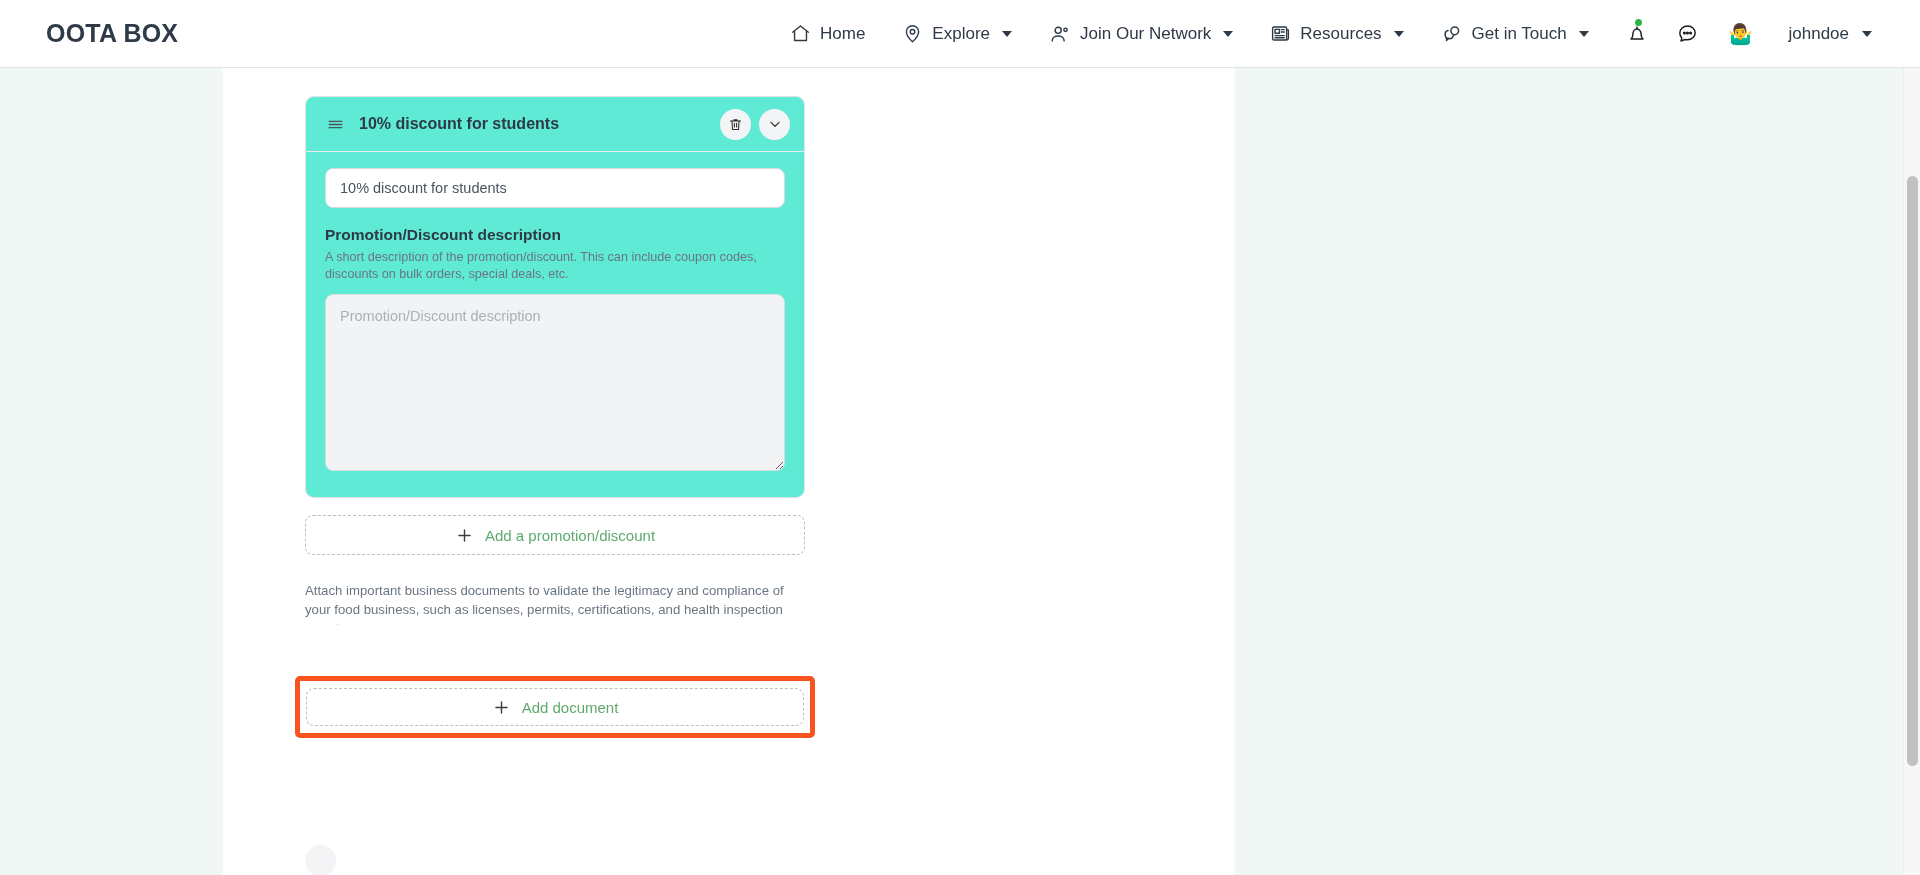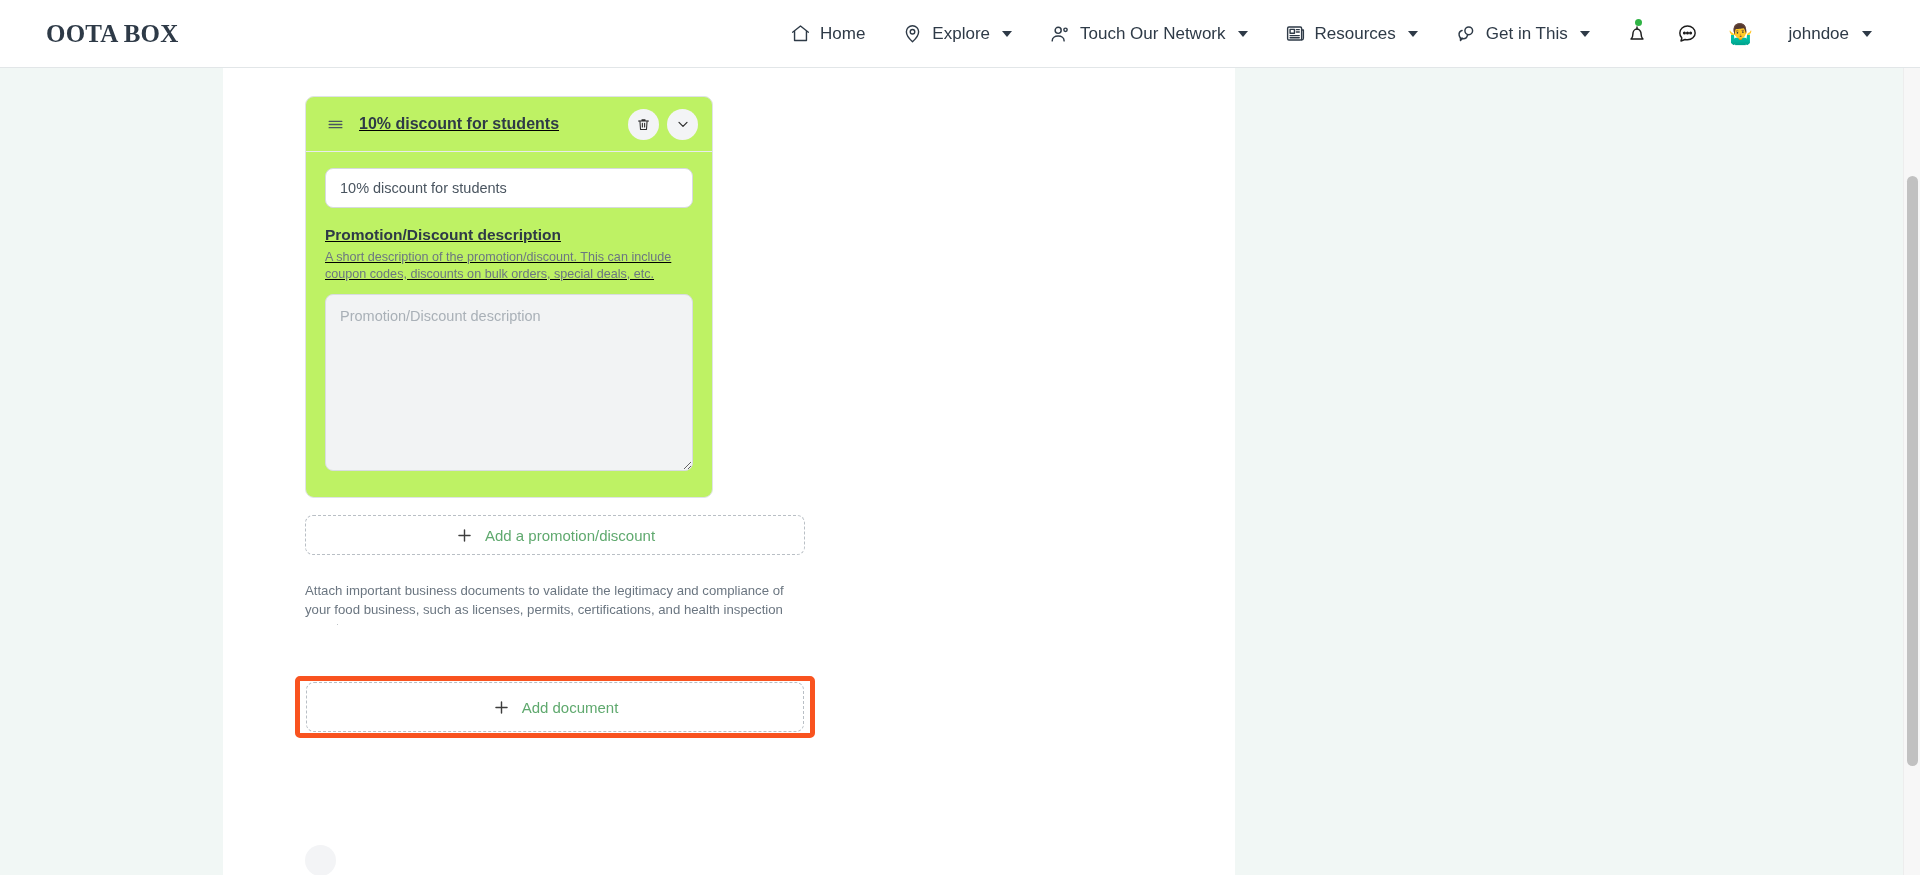--- a/index.html
+++ b/index.html
@@ -21,21 +21,20 @@
     display: flex; align-items: center;
     z-index: 40;
   }
   .brand {
     margin-left: 46px;
     font-size: 25px;
     font-weight: 700;
     letter-spacing: .2px;
     color: #2e3a47;
     white-space: nowrap;
-    font-family: Liberation Serif, serif;
   }
   .nav-center {
     position: absolute;
     left: 790px;
     display: flex; align-items: center;
     gap: 37px;
   }
   .nav-item {
     display: flex; align-items: center; gap: 9px;
     font-size: 17px; color: #2e3a47;
@@ -84,25 +83,24 @@
   }
   .clipped-top {
     position: absolute; top: -6px; left: 0; width: 1012px;
     text-align: center; font-size: 14px; color: #9aa3ad;
     overflow: hidden; height: 14px;
   }
 
   
   .promo-card {
     position: absolute; top: 28px; left: 82px;
-    width: 408px;
-    background: #bef264;
+    width: 500px;
+    background: #5eead4;
     border: 1px solid #dfe3e6;
     border-radius: 9px;
-    text-decoration: underline;
   }
   .promo-head {
     height: 55px;
     display: flex; align-items: center;
     padding: 0 14px 0 20px;
     border-bottom: 1px solid #e8ebed;
   }
   .drag-handle { display: flex; align-items: center; cursor: grab; margin-right: 14px; }
   .promo-title {
     font-size: 16px; font-weight: 700; color: #2e3a47;
@@ -166,21 +164,21 @@
 
   
   .highlight-box {
     position: absolute; top: 608px; left: 72px;
     width: 520px; height: 62px;
     border: 5px solid #f9531f;
     border-radius: 5px;
     background: #ffffff;
     display: flex; align-items: center; justify-content: center;
   }
-  .highlight-box .add-dashed { width: 498px; height: 50px; }
+  .highlight-box .add-dashed { width: 498px; height: 38px; }
 
   
   .bottom-stub {
     position: absolute; top: 777px; left: 82px;
     width: 31px; height: 31px; border-radius: 50%;
     background: #f3f4f6;
     display: flex; align-items: center; justify-content: center;
   }
 
   
@@ -229,21 +227,21 @@
     </div>
 
     <div class="nav-item">
       <span class="ico">
         <svg width="22" height="22" viewBox="0 0 24 24" fill="none" stroke="#2e3a47" stroke-width="1.6" stroke-linecap="round" stroke-linejoin="round">
           <circle cx="10" cy="8" r="3.3"></circle>
             <path d="M3.5 19.5c0-3.4 2.9-5.4 6.5-5.4s6.5 2 6.5 5.4"></path>
           <circle cx="18" cy="7.4" r="1.8"></circle>
         </svg>
       </span>
-      <span>Touch Our Network</span>
+      <span>Join Our Network</span>
       <span class="caret"></span>
     </div>
 
     <div class="nav-item">
       <span class="ico">
         <svg width="21" height="21" viewBox="0 0 24 24" fill="none" stroke="#2e3a47" stroke-width="1.6" stroke-linecap="round" stroke-linejoin="round">
           <rect x="3" y="4.5" width="16" height="15" rx="1.5"></rect>
           <path d="M19 8h2v9.5a2 2 0 0 1-2 2"></path>
           <rect x="5.8" y="7.3" width="5" height="4.4"></rect>
           <path d="M13 7.6h3.3M13 10.2h3.3M5.8 14.4h10.5M5.8 16.8h10.5"></path>
@@ -254,21 +252,21 @@
     </div>
 
     <div class="nav-item">
       <span class="ico">
         <svg width="22" height="22" viewBox="0 0 24 24" fill="none" stroke="#2e3a47" stroke-width="1.6" stroke-linecap="round" stroke-linejoin="round">
           <circle cx="15" cy="8.5" r="4.2"></circle>
           <path d="M13.6 13.3a4.6 4.6 0 1 1-5.9-5.1"></path>
           <path d="M8.2 16.6 6 19v-2.6"></path>
         </svg>
       </span>
-      <span>Get in This</span>
+      <span>Get in Touch</span>
       <span class="caret"></span>
     </div>
 
   </div>
 
   <div class="nav-right">
 
     <div class="bell-wrap">
       <svg width="22" height="22" viewBox="0 0 24 24" fill="none" stroke="#1c1c1c" stroke-width="1.6" stroke-linecap="round" stroke-linejoin="round">
         <path d="M5.5 17.4h13c-1.5-1.4-2-3-2-5.2 0-3-1.8-5.6-4.5-5.6s-4.5 2.6-4.5 5.6c0 2.2-.5 3.8-2 5.2z"></path>

